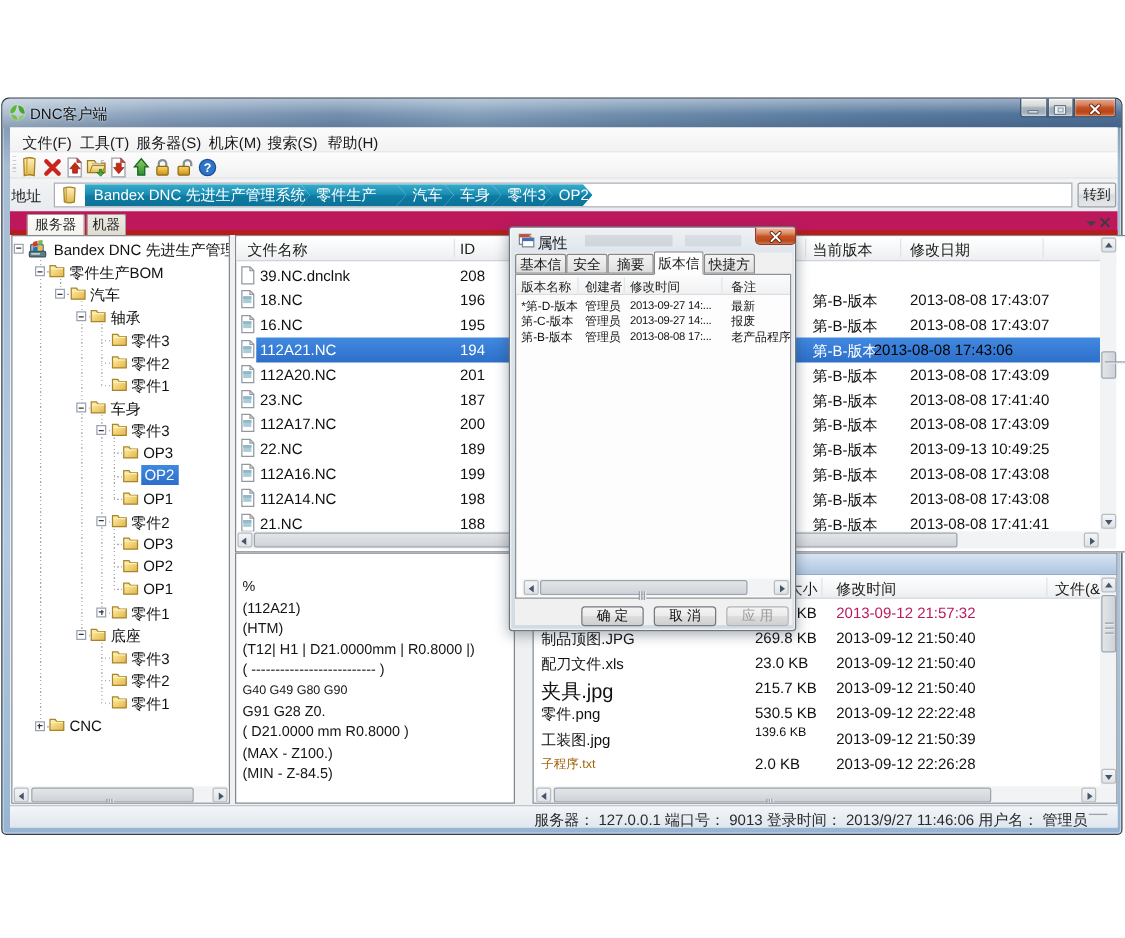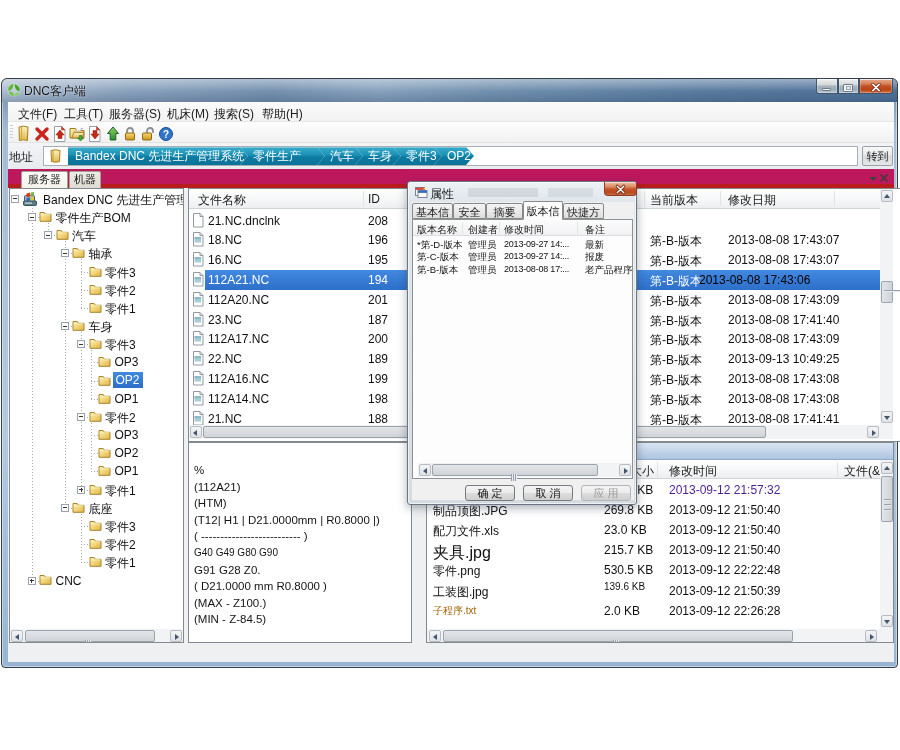--- a/index.html
+++ b/index.html
@@ -400,21 +400,21 @@
 <div class="hsep" style="left:224px"></div>
 <div class="hsep" style="left:455px"></div>
 <div class="hsep" style="left:531px"></div>
 <div class="hsep" style="left:645px"></div>
 <div class="ab">
           <svg style="left:3px;top:24px" width="12" height="15" viewBox="0 0 12 15">
 <path d="M1.5 0.5 h6.5 l3 3 v10.5 h-9.5 z" fill="#fff" stroke="#9298a0"></path>
 <path d="M8 0.5 v3 h3" fill="none" stroke="#9298a0"></path>
           </svg>
         </div>
-<div class="ab" style="left:19px;top:24.5px;font-size:12px;color:#101010;white-space:nowrap">21.NC.dnclnk</div>
+<div class="ab" style="left:19px;top:24.5px;font-size:12px;color:#101010;white-space:nowrap">39.NC.dnclnk</div>
 <div class="ab" style="left:179px;top:24.5px;font-size:12px;color:#101010">208</div>
 <div class="ab">
           <svg style="left:3px;top:43px" width="12" height="15" viewBox="0 0 12 15">
 <path d="M1.5 0.5 h6.5 l3 3 v10.5 h-9.5 z" fill="#fff" stroke="#9298a0"></path>
 <path d="M8 0.5 v3 h3" fill="none" stroke="#9298a0"></path>
             <rect x="2.6" y="5" width="6.5" height="5.5" fill="#a9cdd8"></rect>
             <rect x="2.6" y="5" width="6.5" height="2.2" fill="#8fb8c8"></rect>
           </svg>
         </div>
 <div class="ab" style="left:19px;top:44.3px;font-size:12px;color:#101010;white-space:nowrap">18.NC</div>
@@ -560,21 +560,21 @@
 <div class="ab panel" style="left:418px;top:340px;width:468px;height:201px;overflow:hidden">
 <div class="phead"></div>
 <div class="ab lhead" style="left:0;top:17px;width:466px;height:19px"></div>
 <div class="ab" style="left:203px;top:20px;font-size:12px;color:#1a1a1a">大小</div>
 <div class="ab" style="left:242px;top:20px;font-size:12px;color:#1a1a1a">修改时间</div>
 <div class="ab" style="left:417px;top:20px;font-size:12px;color:#1a1a1a">文件(&amp;I</div>
 <div class="hsep" style="left:230px;top:19px"></div>
 <div class="hsep" style="left:410px;top:19px"></div>
 <div class="ab" style="left:6px;top:40.0px;font-size:12px;color:#101010;white-space:nowrap">模具图.JPG</div>
 <div class="ab" style="left:177px;top:40.0px;font-size:12px;color:#101010;white-space:nowrap">233.9 KB</div>
-<div class="ab" style="left:242px;top:40.0px;font-size:12px;color:#4c1d95;white-space:nowrap">2013-09-12 21:57:32</div>
+<div class="ab" style="left:242px;top:40.0px;font-size:12px;color:#be185d;white-space:nowrap">2013-09-12 21:57:32</div>
 <div class="ab" style="left:6px;top:60.1px;font-size:12px;color:#101010;white-space:nowrap">制品顶图.JPG</div>
 <div class="ab" style="left:177px;top:60.1px;font-size:12px;color:#101010;white-space:nowrap">269.8 KB</div>
 <div class="ab" style="left:242px;top:60.1px;font-size:12px;color:#101010;white-space:nowrap">2013-09-12 21:50:40</div>
 <div class="ab" style="left:6px;top:80.2px;font-size:12px;color:#101010;white-space:nowrap">配刀文件.xls</div>
 <div class="ab" style="left:177px;top:80.2px;font-size:12px;color:#101010;white-space:nowrap">23.0 KB</div>
 <div class="ab" style="left:242px;top:80.2px;font-size:12px;color:#101010;white-space:nowrap">2013-09-12 21:50:40</div>
 <div class="ab" style="left:6px;top:100.3px;font-size:16px;color:#101010;white-space:nowrap">夹具.jpg</div>
 <div class="ab" style="left:177px;top:100.3px;font-size:12px;color:#101010;white-space:nowrap">215.7 KB</div>
 <div class="ab" style="left:242px;top:100.3px;font-size:12px;color:#101010;white-space:nowrap">2013-09-12 21:50:40</div>
 <div class="ab" style="left:6px;top:120.4px;font-size:12px;color:#101010;white-space:nowrap">零件.png</div>
@@ -593,20 +593,24 @@
 <div class="tri" style="left:457px;top:176.5px;border-width:4px 3px 0 3px;border-color:#44566e transparent transparent transparent"></div>
 <div class="sbthumb sbthumbv" style="left:453.5px;top:33px;width:12px;height:46px"></div>
 <div class="ab grip3h" style="left:456.5px;top:53px;line-height:0"><span></span><span></span><span></span></div>
 <div class="sbtrack" style="left:0;top:186px;width:466px;height:13px"></div>
 <div class="sbbtn" style="left:2px;top:187px;width:12px;height:12px"></div>
 <div class="tri" style="left:5.5px;top:190.5px;border-width:3px 4px 3px 0;border-color:transparent #44566e transparent transparent"></div>
 <div class="sbbtn" style="left:438px;top:187px;width:12px;height:12px"></div>
 <div class="tri" style="left:442.5px;top:190.5px;border-width:3px 0 3px 4px;border-color:transparent transparent transparent #44566e"></div>
 <div class="sbthumb" style="left:16px;top:187px;width:350px;height:12px"></div>
 <div class="ab grip3" style="left:186px;top:189.5px"><span></span><span></span><span></span></div>
+</div>
+<div class="ab" id="status">
+<div class="ab" style="right:24px;top:3px;white-space:nowrap;font-size:12px">服务器： 127.0.0.1 端口号： 9013 登录时间： 2013/9/27 11:46:06 用户名： 管理员</div>
+<div class="ab grip3h" style="right:8px;top:4px;line-height:0"><span style="width:3px"></span><span style="width:5px"></span><span style="width:7px"></span></div>
 </div>
 </div>
 </div>
 <div class="ab" id="dlg">
 <div class="ab" style="left:60px;top:6px;width:70px;height:9px;background:rgba(120,130,140,.18)"></div>
 <div class="ab" style="left:140px;top:6px;width:45px;height:9px;background:rgba(120,130,140,.14)"></div>
 <svg class="ab" style="left:7px;top:5px" width="12" height="11" viewBox="0 0 12 11">
 <rect x="0.5" y="0.5" width="9" height="8" fill="#fff" stroke="#7a8694"></rect>
 <rect x="0.5" y="0.5" width="9" height="2.4" fill="#d04838"></rect>
 <rect x="3" y="3.5" width="9" height="7" fill="#fff" stroke="#7a8694"></rect>

